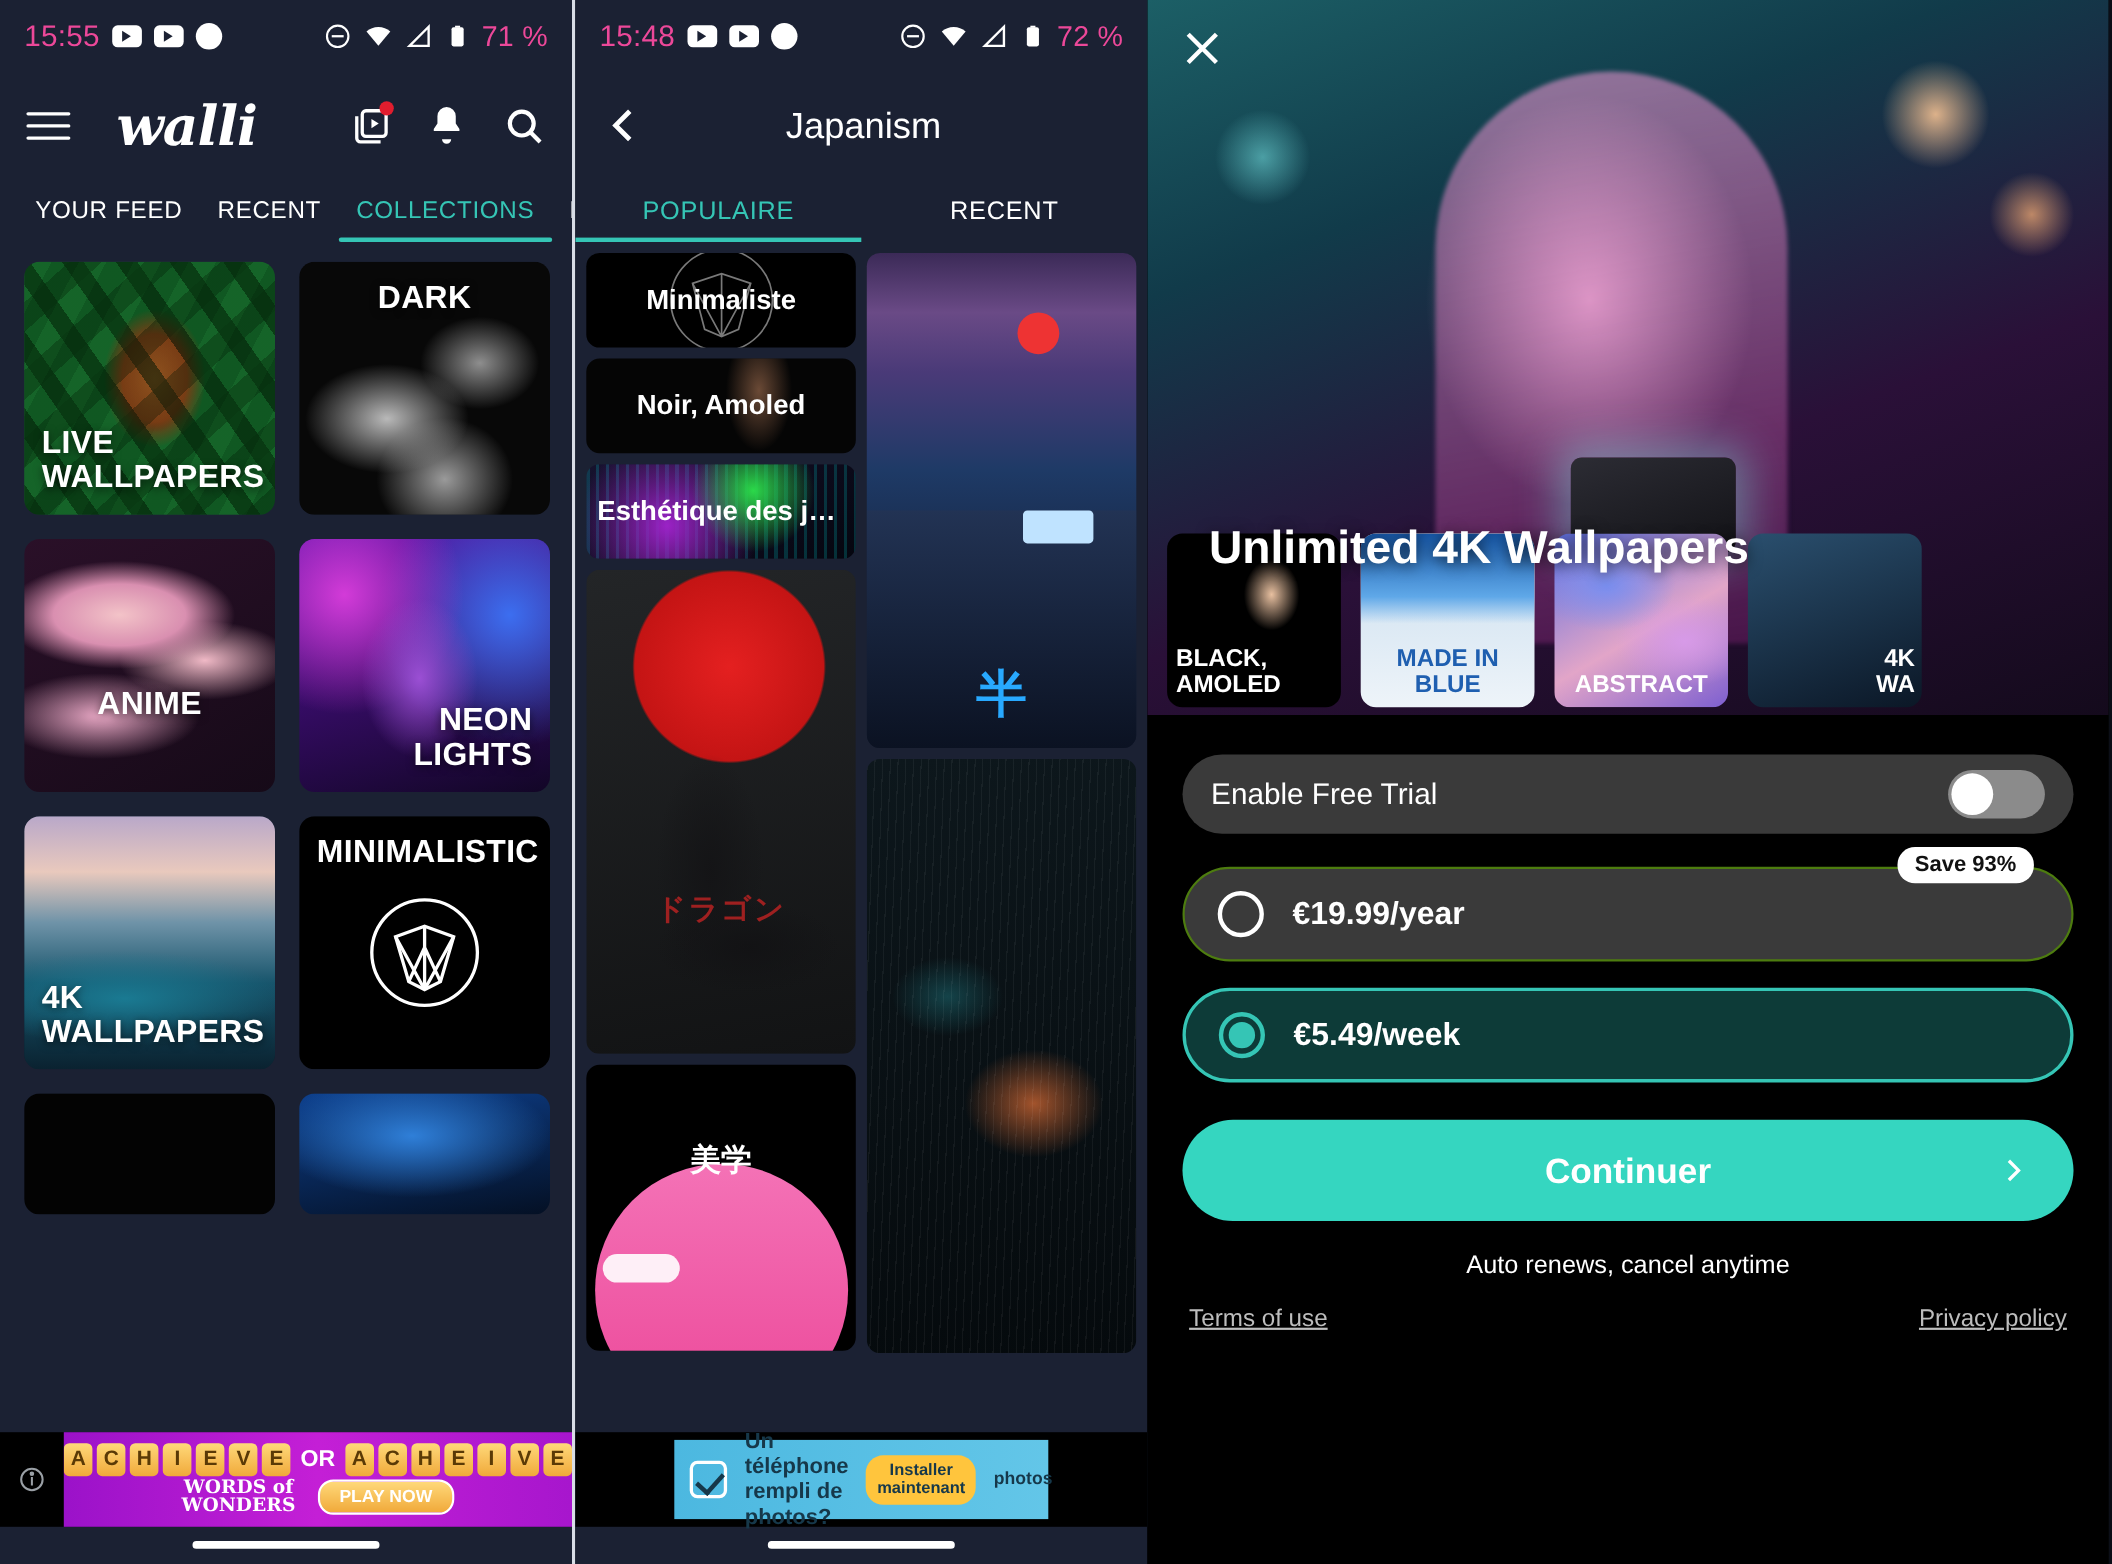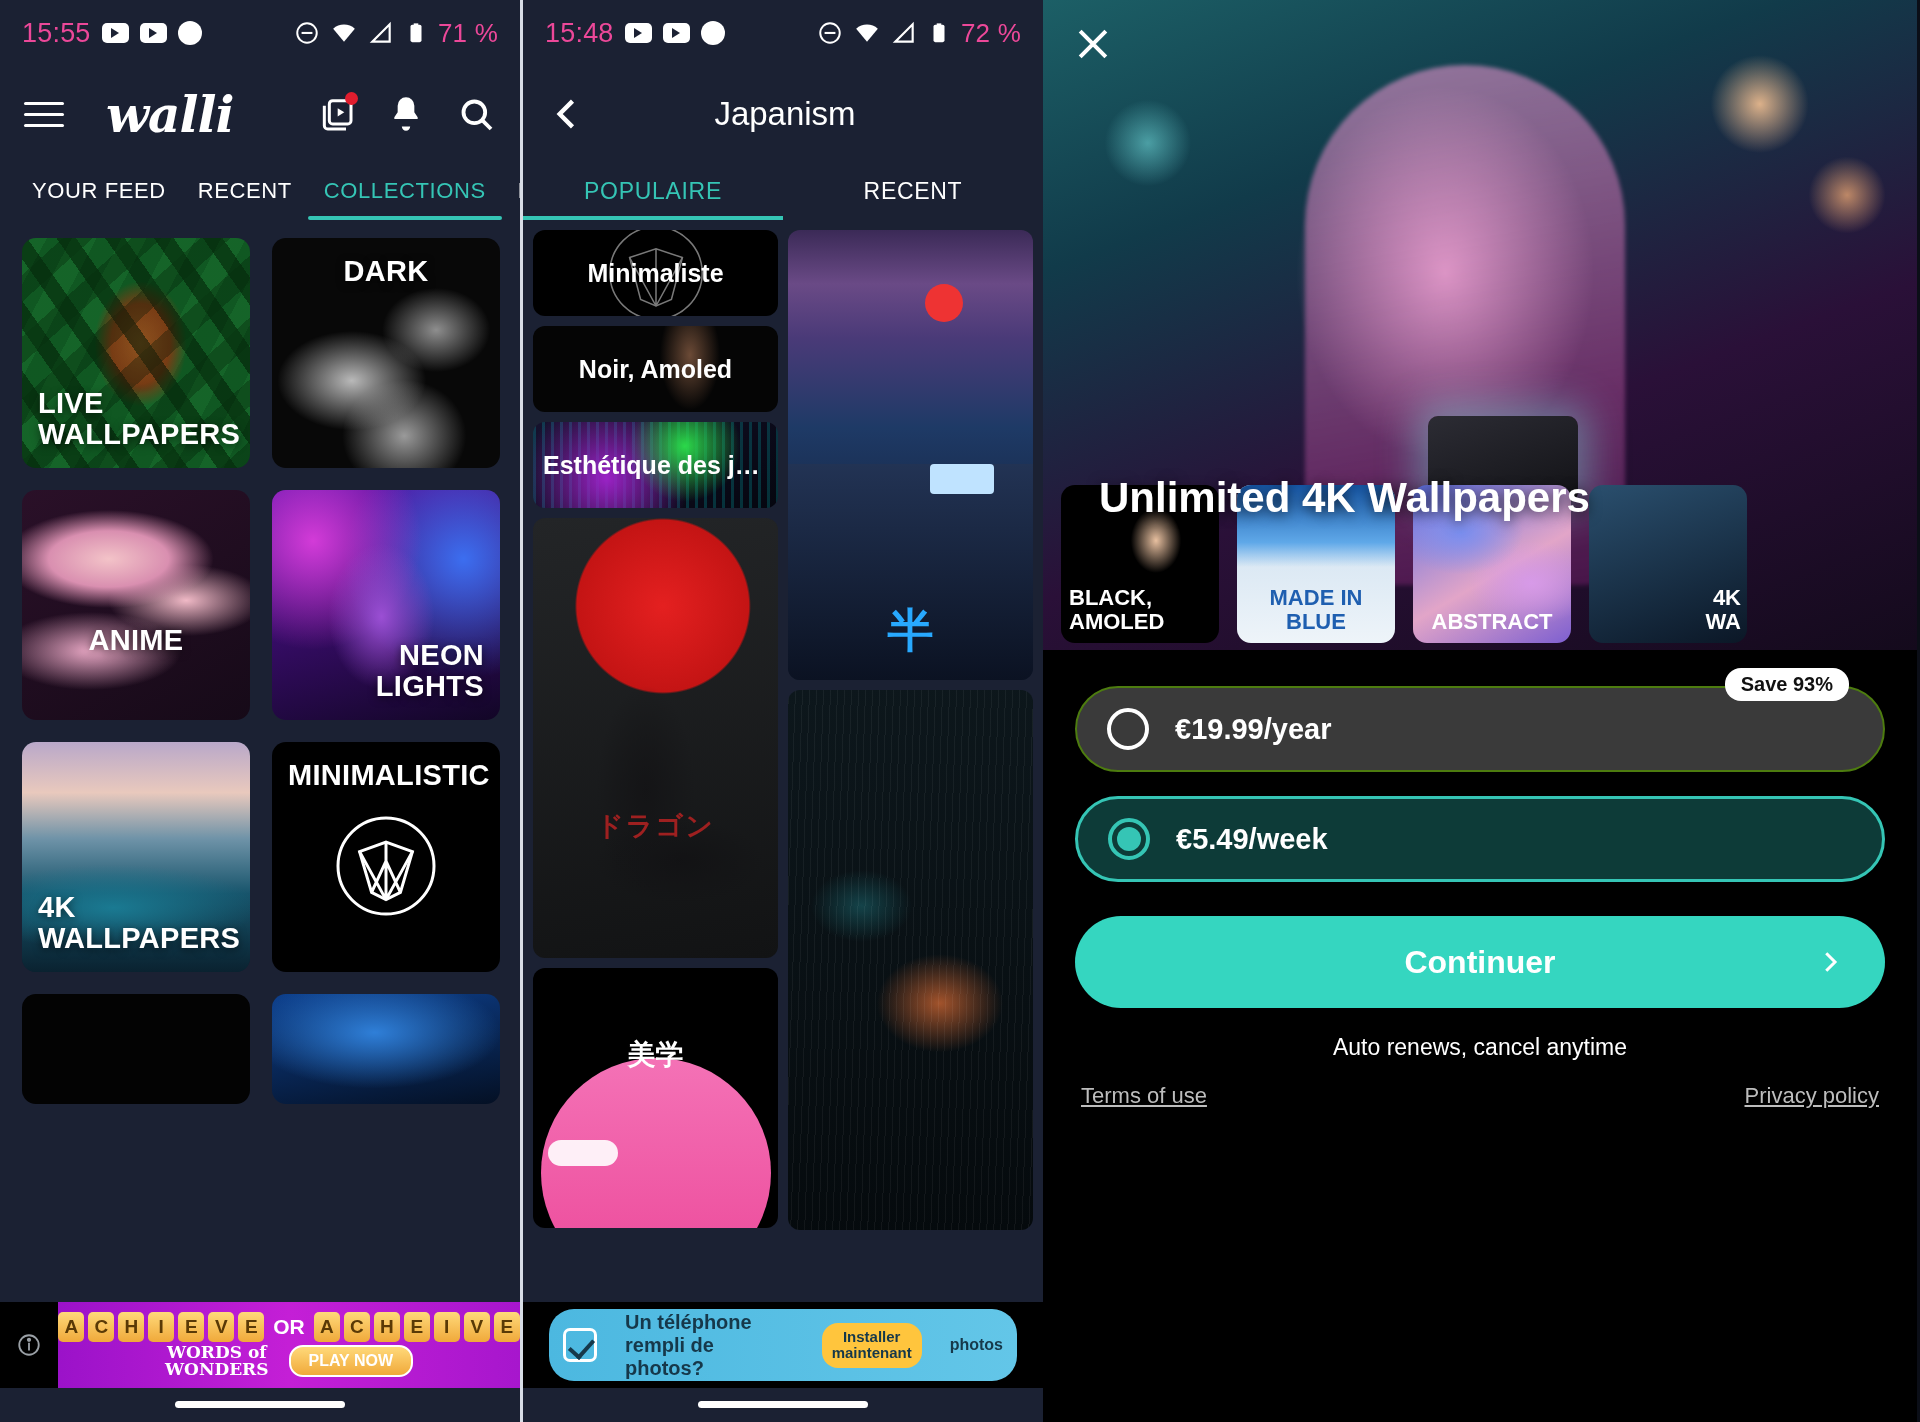--- a/index.html
+++ b/index.html
@@ -420,23 +420,23 @@
   .ww-play {
     background: linear-gradient(180deg,#ffd97a,#f0a93a);
     color:#fff; font-size: 16px; font-weight:800; border-radius: 14px;
     padding: 5px 18px; border: 2px solid #fff;
   }
   .ad-mid {
     position:absolute; left:0; bottom: 34px; width:520px; height: 86px;
     background:#000; display:flex; align-items:center; justify-content:center;
   }
   .ad-banner-photos {
-    width: 468px; height: 72px; position:relative;
+    width: 340px; height: 72px; position:relative;
     background: linear-gradient(90deg, #4cb8e0, #63c6e8);
-    display:flex; align-items:center; padding: 0 14px; gap: 28px; border-radius: 25px;
+    display:flex; align-items:center; padding: 0 14px; gap: 16px;
   }
   .chk {
     width: 34px; height: 34px; border: 3px solid #fff; border-radius: 7px;
     position:relative; flex:0 0 auto;
   }
   .chk::after {
     content:""; position:absolute; left: 8px; top: 3px; width: 11px; height: 20px;
     border-right: 4px solid #16384a; border-bottom: 4px solid #16384a;
     transform: rotate(42deg);
   }
@@ -743,20 +743,26 @@
         <div class="thumb th-4k">
           <div class="tl">
             <div>4K</div>
             <div>WA</div>
           </div>
         </div>
       </div>
     </div>
 
     <div class="pw-body">
+      <div class="trial-row">
+        <div class="trial-label">Enable Free Trial</div>
+        <div class="switch">
+          <div class="knob"></div>
+        </div>
+      </div>
 
       <div style="position:relative;">
         <div class="save-badge">Save 93%</div>
         <div class="plan year">
           <div class="radio"></div>
           <div class="plan-label">€19.99/year</div>
         </div>
       </div>
 
       <div class="plan week">

